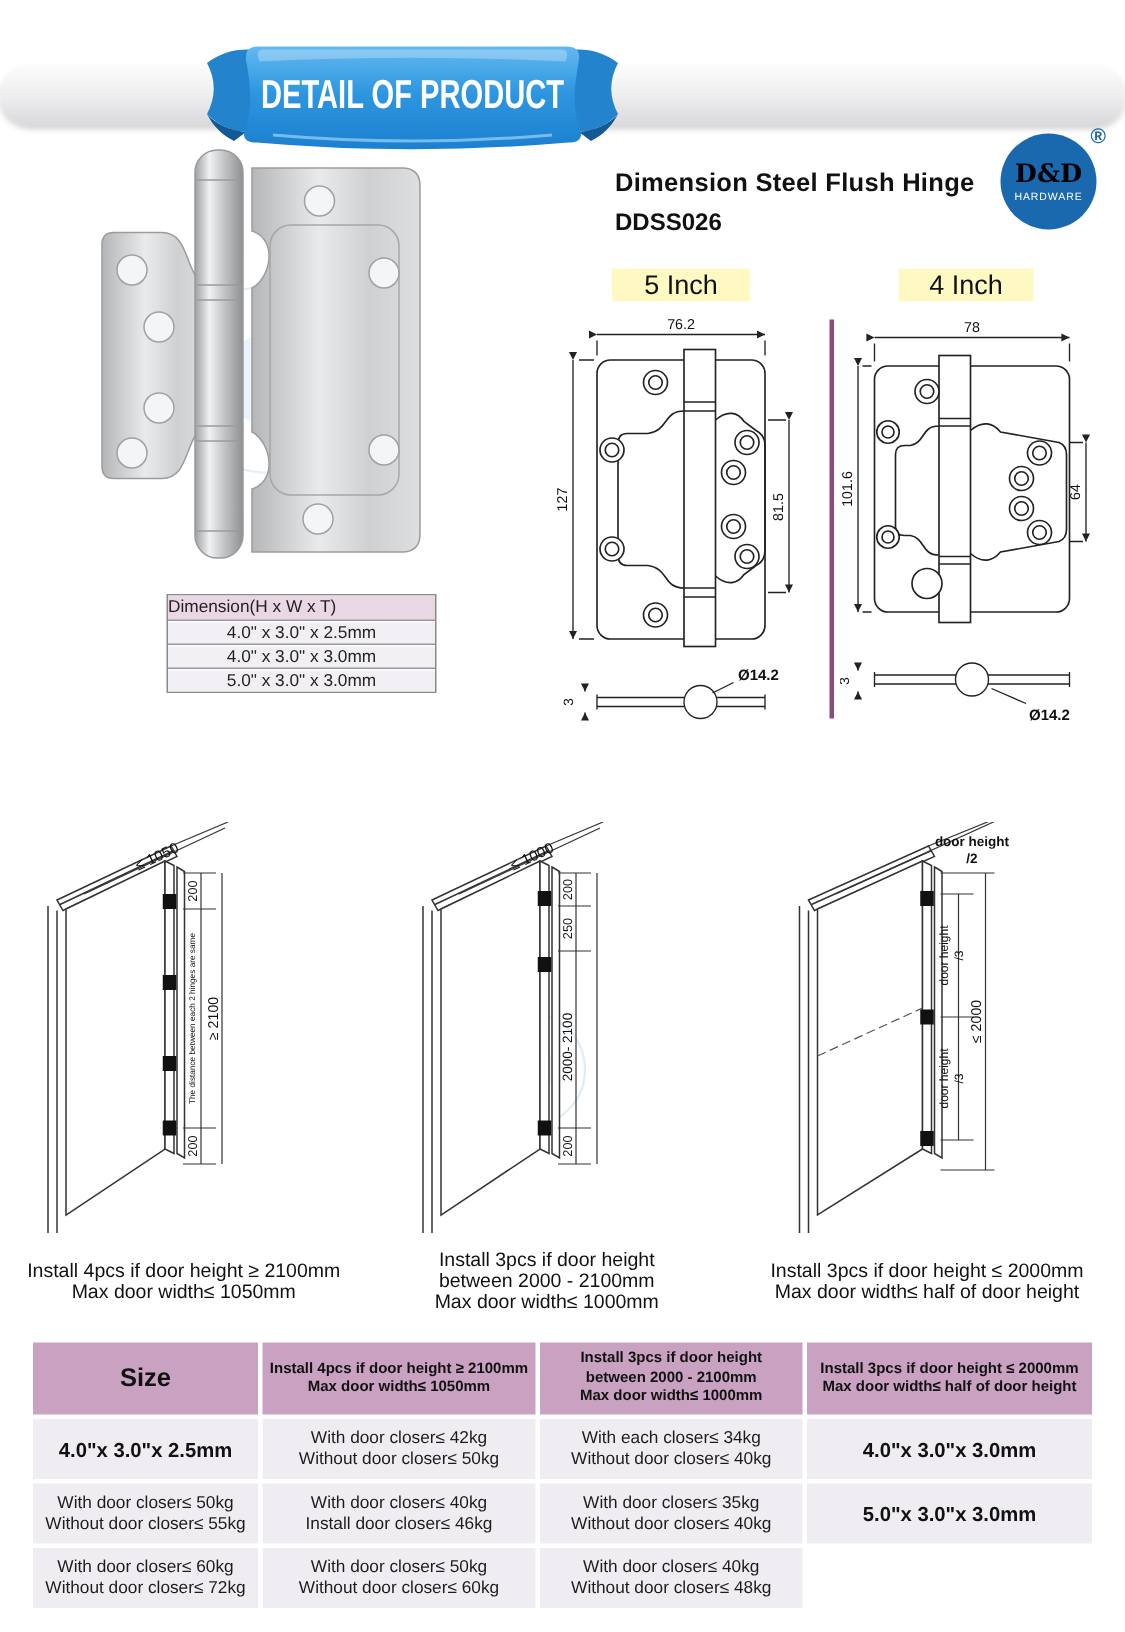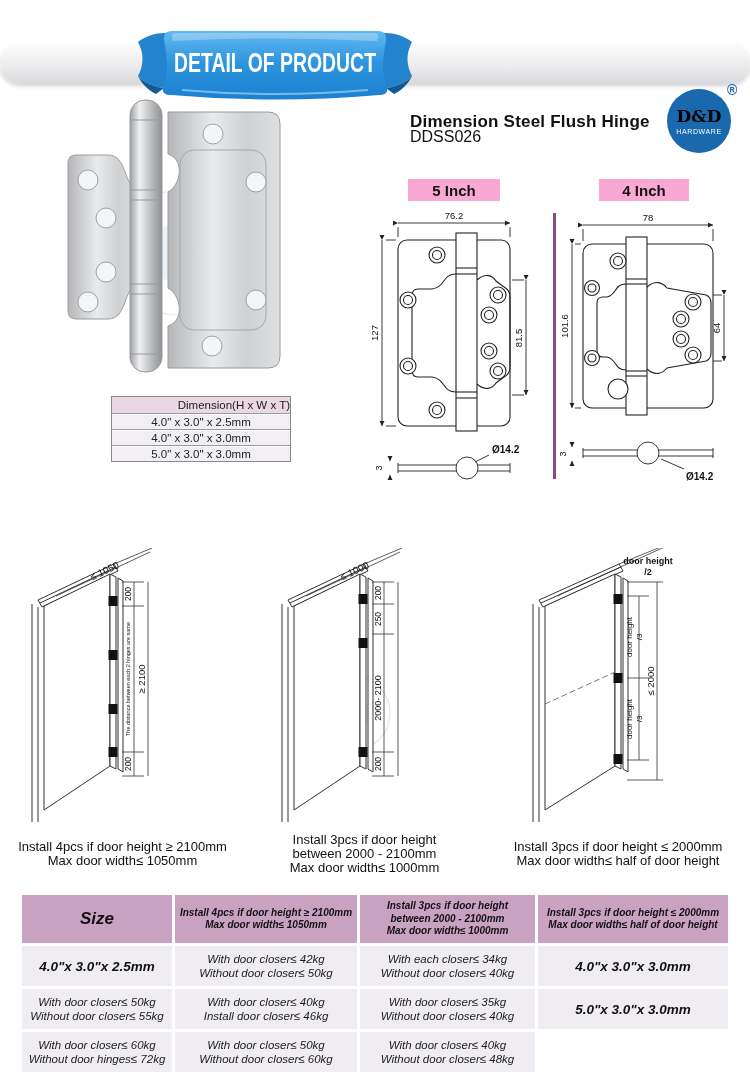--- a/index.html
+++ b/index.html
@@ -5,49 +5,49 @@
   html,body{margin:0;padding:0;background:#fff;}
   #canvas{position:relative;width:750px;height:1088px;background:#fff;overflow:hidden;
           font-family:"Liberation Sans",sans-serif;color:#111;}
   .abs{position:absolute;}
   
   #graybar{left:0;top:44px;width:750px;height:40px;border-radius:20px;
            background:linear-gradient(180deg,#fcfcfc 0%,#ececee 55%,#d9d9dc 100%);
            box-shadow:0 2px 4px rgba(0,0,0,.18);}
   
   #title1{left:410px;top:112px;font-size:17px;font-weight:bold;letter-spacing:.2px;}
-  #title2{left:410px;top:128px;font-size:16px;font-weight:normal;}
+  #title2{left:410px;top:140px;font-size:16px;font-weight:bold;}
   
   #logo{left:667px;top:89px;width:64px;height:64px;border-radius:50%;background:#1a68ae;
         display:flex;flex-direction:column;align-items:center;justify-content:center;}
   #logo .dd{font-family:"DejaVu Serif",serif;font-weight:bold;color:#000000;font-size:17px;line-height:19px;}
   #logo .hw{color:#fff;font-size:7px;letter-spacing:.6px;margin-top:2px;}
   #reg{left:727px;top:82px;color:#1a68ae;font-size:14px;font-weight:bold;}
   
-  .inch{background:#f9a8d4;font-weight:bold;font-size:15px;display:flex;align-items:center;justify-content:center;height:22px;}
+  .inch{background:#fef9c3;font-weight:normal;font-size:18px;display:flex;align-items:center;justify-content:center;height:22px;}
   #inch5{left:408px;top:179px;width:92px;}
   #inch4{left:599px;top:179px;width:90px;}
   
   #dimtbl{left:111px;top:396px;width:178px;border:1px solid #8a8a8a;background:#fff;font-size:11.5px;color:#222;}
-  #dimtbl .hd{background:#e9d7e4;border-bottom:1px solid #9a9a9a;height:16px;line-height:16px;text-align:right;}
+  #dimtbl .hd{background:#e9d7e4;border-bottom:1px solid #9a9a9a;height:16px;line-height:16px;text-align:left;}
   #dimtbl .rw{background:#f1eff3;border-top:1px solid #fff;border-bottom:1px solid #9a9a9a;height:14px;line-height:14px;text-align:center;}
   #dimtbl .rw:last-child{border-bottom:none;}
   
   #pdivider{left:553px;top:213px;width:3px;height:266px;background:#8d4a7c;}
   
   #loadbar{left:22px;top:498px;width:222px;height:25px;background:#e6d3df;display:flex;align-items:center;
            font-size:16px;font-weight:bold;padding-left:8px;box-sizing:border-box;}
   
   .cap{font-size:13px;line-height:14px;text-align:center;color:#111;}
   #cap1{left:15px;top:840px;width:215px;}
   #cap2{left:262px;top:833px;width:205px;}
   #cap3{left:498px;top:840px;width:240px;}
   
   #spec{left:22px;top:895px;width:710px;display:grid;grid-template-columns:150px 182px 175px 190px;
-        grid-auto-rows:auto;gap:3px;font-style:italic;}
+        grid-auto-rows:auto;gap:3px;}
   #spec .h{background:#c9a2c2;height:48px;display:flex;flex-direction:column;align-items:center;justify-content:center;}
   #spec .h .big{font-size:17px;font-weight:bold;color:#111;}
   #spec .h .sm{font-size:10px;font-weight:bold;line-height:12.5px;text-align:center;color:#111;}
   #spec .c{background:#efedf2;height:40px;display:flex;flex-direction:column;align-items:center;justify-content:center;}
   #spec .c .sz{font-size:13.5px;font-weight:bold;}
   #spec .c .ln{font-size:11.5px;line-height:14px;text-align:center;color:#1c1c1c;}
   svg text{font-family:"Liberation Sans",sans-serif;}
 </style>
 </head>
 <body>
@@ -423,21 +423,21 @@
     <div class="c">
         <span class="ln">With door closer≤ 35kg</span>
         <span class="ln">Without door closer≤ 40kg</span>
       </div>
 
     <div class="c">
         <span class="sz">5.0"x 3.0"x 3.0mm</span>
       </div>
     <div class="c">
         <span class="ln">With door closer≤ 60kg</span>
-        <span class="ln">Without door hinges≤ 72kg</span>
+        <span class="ln">Without door closer≤ 72kg</span>
       </div>
     <div class="c">
         <span class="ln">With door closer≤ 50kg</span>
         <span class="ln">Without door closer≤ 60kg</span>
       </div>
     <div class="c">
         <span class="ln">With door closer≤ 40kg</span>
         <span class="ln">Without door closer≤ 48kg</span>
       </div>
   </div>

